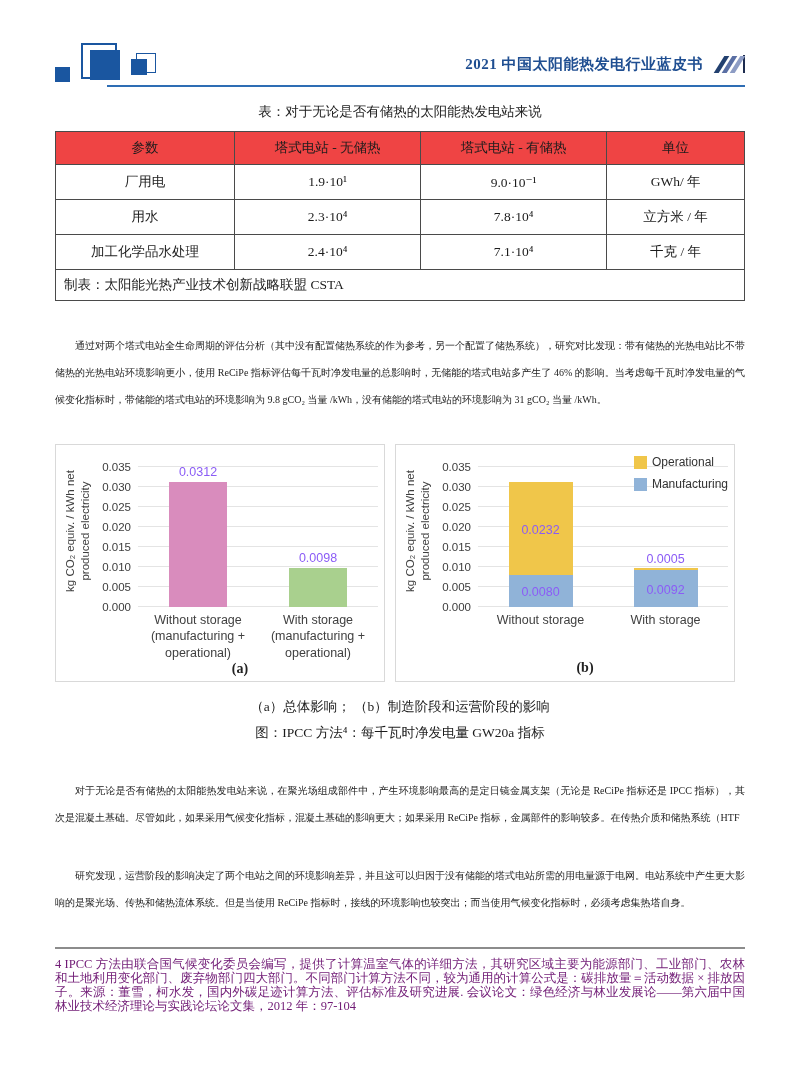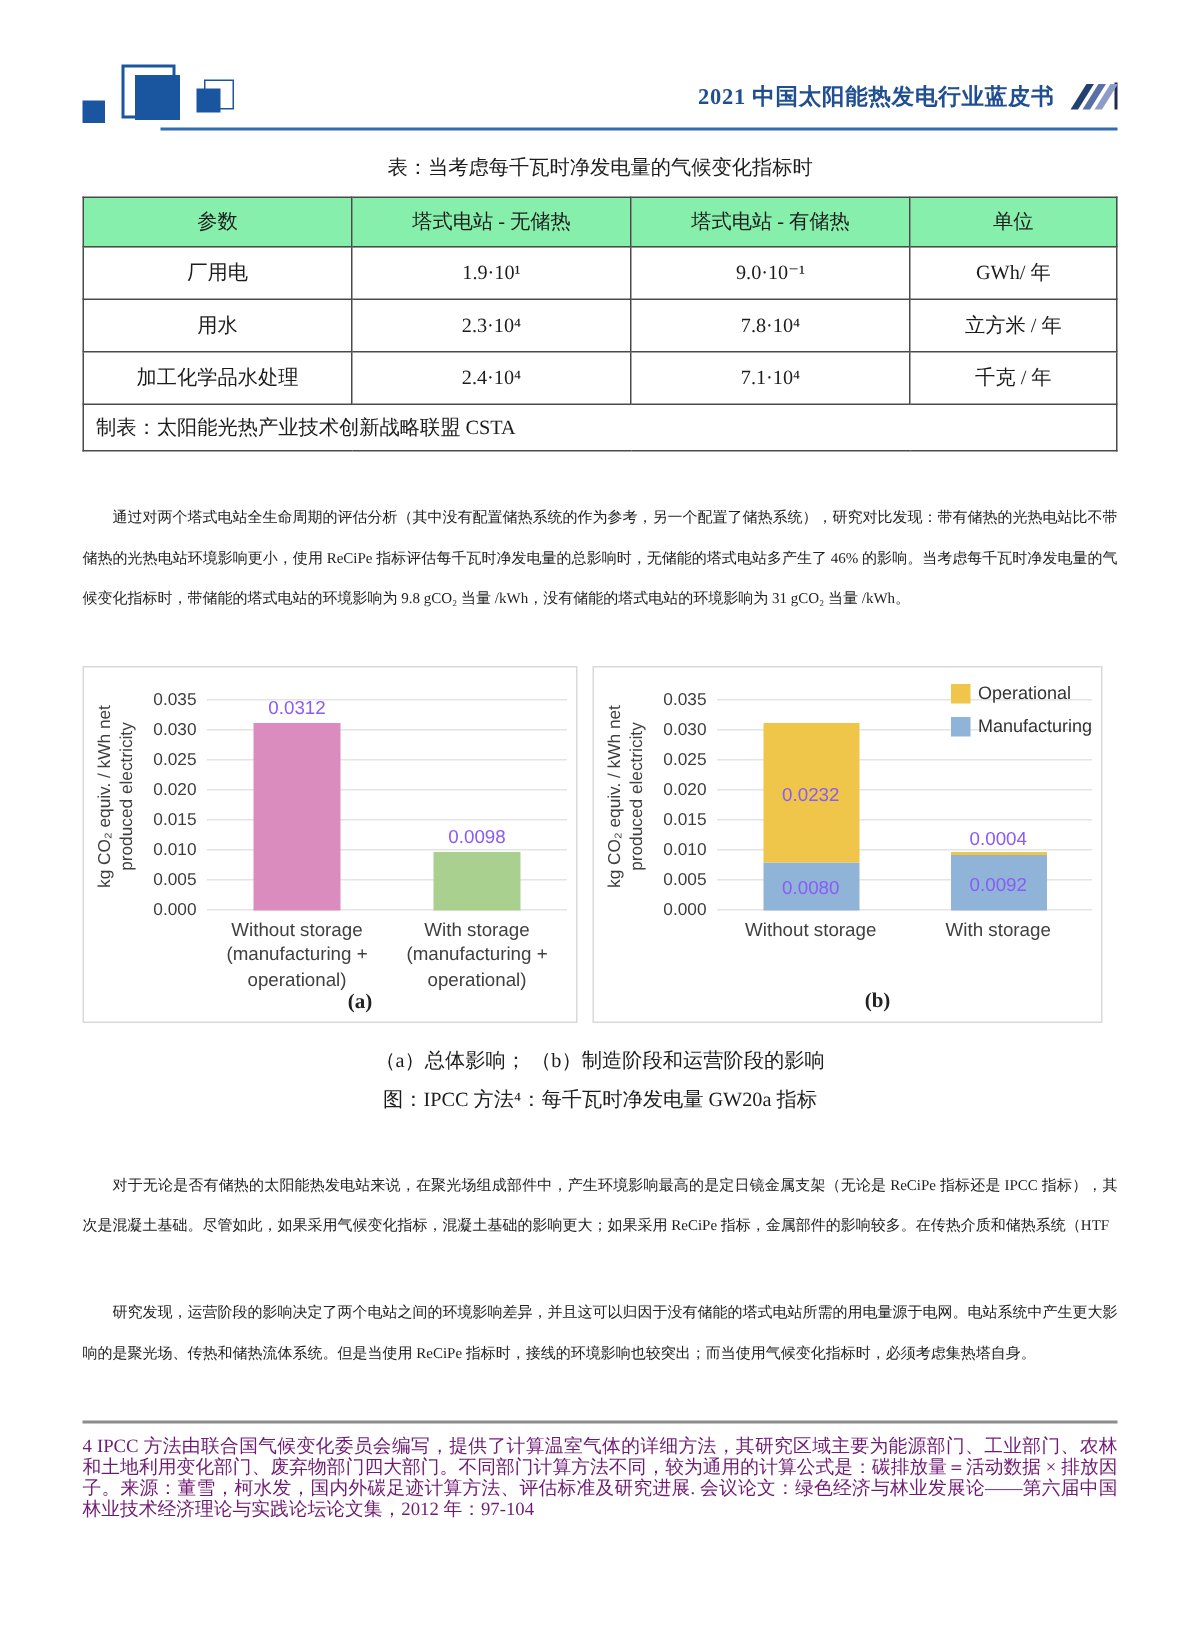--- a/index.html
+++ b/index.html
@@ -20,21 +20,21 @@
   .hdr-title{position:absolute;right:42px;top:10px;font-size:15px;font-weight:bold;color:#1f4e91;letter-spacing:.5px;}
   .hdr-slash{position:absolute;right:0;top:10px;display:flex;align-items:center;gap:3px;height:18px;}
   .hs{width:5px;height:17px;transform:skewX(-32deg);}
   .hs1{background:#22406f;}.hs2{background:#5a6fa4;}.hs3{background:#8d9cc4;}
   .hsbar{width:2px;height:18px;background:#1d2c4f;}
   .hdr-line{position:absolute;left:52px;right:0;bottom:0;height:2px;background:#2e6db4;}
   
   .tbl-caption{text-align:center;font-size:13.5px;margin:16px 0 10px;color:#1c1c1c;}
   table.water{width:100%;border-collapse:collapse;font-size:13.5px;color:#1c1c1c;}
   table.water td,table.water th{border:1px solid #4a4a4a;text-align:center;padding:8px 4px;font-weight:normal;}
-  table.water thead th{background:#86efac;padding:7px 4px;}
+  table.water thead th{background:#ef4444;padding:7px 4px;}
   table.water .src-cell{text-align:left;padding:6px 8px;}
   
   .para{font-size:10px;line-height:27px;text-align:justify;text-indent:2em;margin:31px 0;}
   
   .charts{display:flex;gap:10px;margin-top:8px;}
   .chart-box{border:1px solid #d9d9d9;background:#fff;height:238px;box-sizing:border-box;
     padding:10px 6px 3px;display:flex;flex-direction:column;
     font-family:"Liberation Sans","DejaVu Sans",sans-serif;}
   .box-a{width:330px;}.box-b{width:340px;}
   .chart-flex{display:flex;}
@@ -80,21 +80,21 @@
     <div class="hdr-title">2021 中国太阳能热发电行业蓝皮书</div>
     <div class="hdr-slash">
       <div class="hs hs1"></div>
         <div class="hs hs2"></div>
         <div class="hs hs3"></div>
         <div class="hsbar"></div>
     </div>
     <div class="hdr-line"></div>
   </div>
 
-  <div class="tbl-caption">表：当考虑每千瓦时净发电量的气候变化指标时</div>
+  <div class="tbl-caption">表：对于无论是否有储热的太阳能热发电站来说</div>
 
   <table class="water">
     <colgroup>
         <col style="width:26%">
         <col style="width:27%">
         <col style="width:27%">
         <col style="width:20%">
       </colgroup>
     <thead>
       <tr>
@@ -212,21 +212,21 @@
                 <div class="grid" style="bottom: 100px;"></div>
                 <div class="grid" style="bottom: 120px;"></div>
                 <div class="grid" style="bottom: 140px;"></div>
                 <div class="bar" style="left: calc(25% - 32px); width: 64px; height: 32px; bottom: 0px; background: rgb(144, 179, 216);"></div>
                 <div class="bar" style="left: calc(25% - 32px); width: 64px; height: 92.8px; bottom: 32px; background: rgb(240, 198, 74);"></div>
                 <div class="vlabel" style="left: calc(25% - 40px); bottom: 8px;">0.0080</div>
                 <div class="vlabel" style="left: calc(25% - 40px); bottom: 70.4px;">0.0232</div>
                 <div class="bar" style="left: calc(75% - 32px); width: 64px; height: 36.8px; bottom: 0px; background: rgb(144, 179, 216);"></div>
                 <div class="bar" style="left: calc(75% - 32px); width: 64px; height: 2.4px; bottom: 36.8px; background: rgb(240, 198, 74);"></div>
                 <div class="vlabel" style="left: calc(75% - 40px); bottom: 10.4px;">0.0092</div>
-                <div class="vlabel" style="left: calc(75% - 40px); bottom: 41.2px;">0.0004</div>
+                <div class="vlabel" style="left: calc(75% - 40px); bottom: 41.2px;">0.0005</div>
                 <div class="legend">
                   <div class="legend-row">
                     <div class="swatch" style="background: rgb(240, 198, 74);"></div>
                     <div class="legend-label">Operational</div>
                   </div>
                   <div class="legend-row">
                     <div class="swatch" style="background: rgb(144, 179, 216);"></div>
                     <div class="legend-label">Manufacturing</div>
                   </div>
                 </div>

